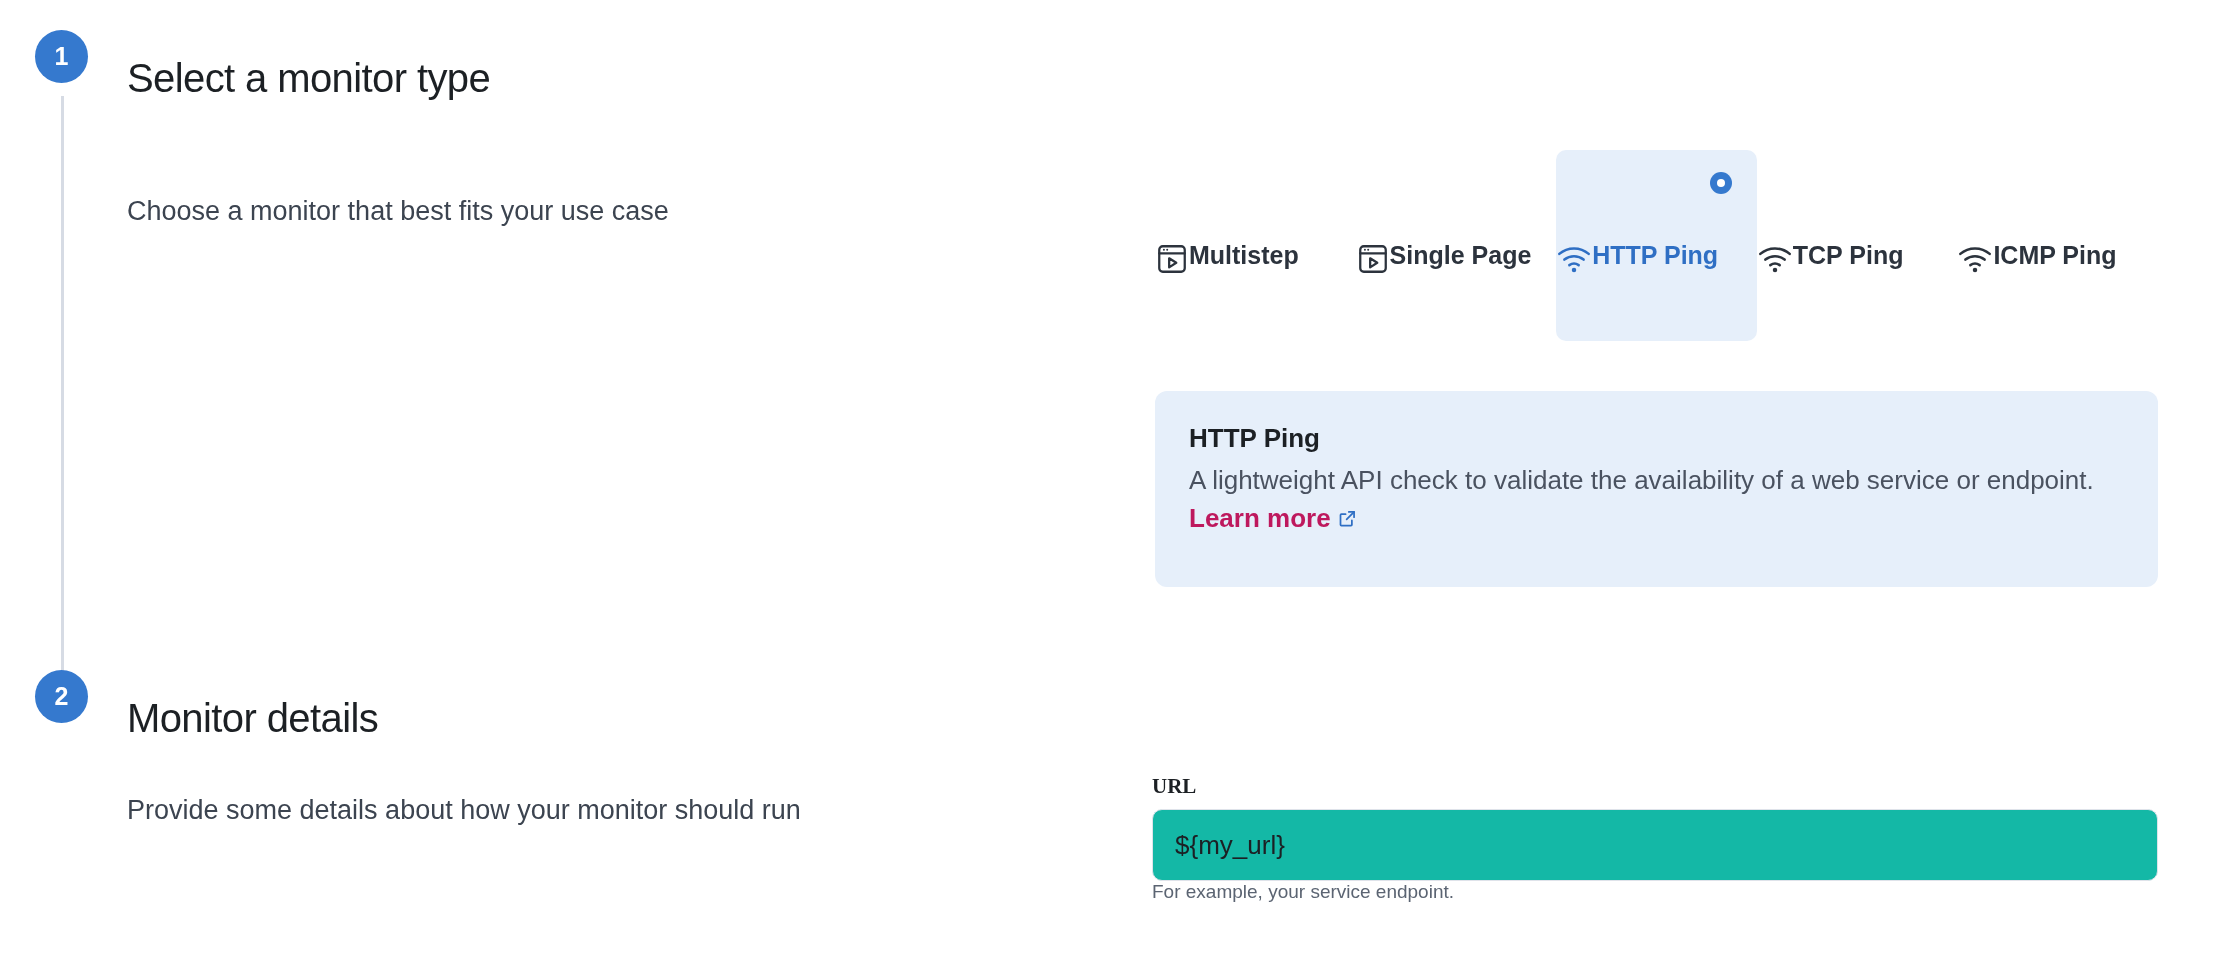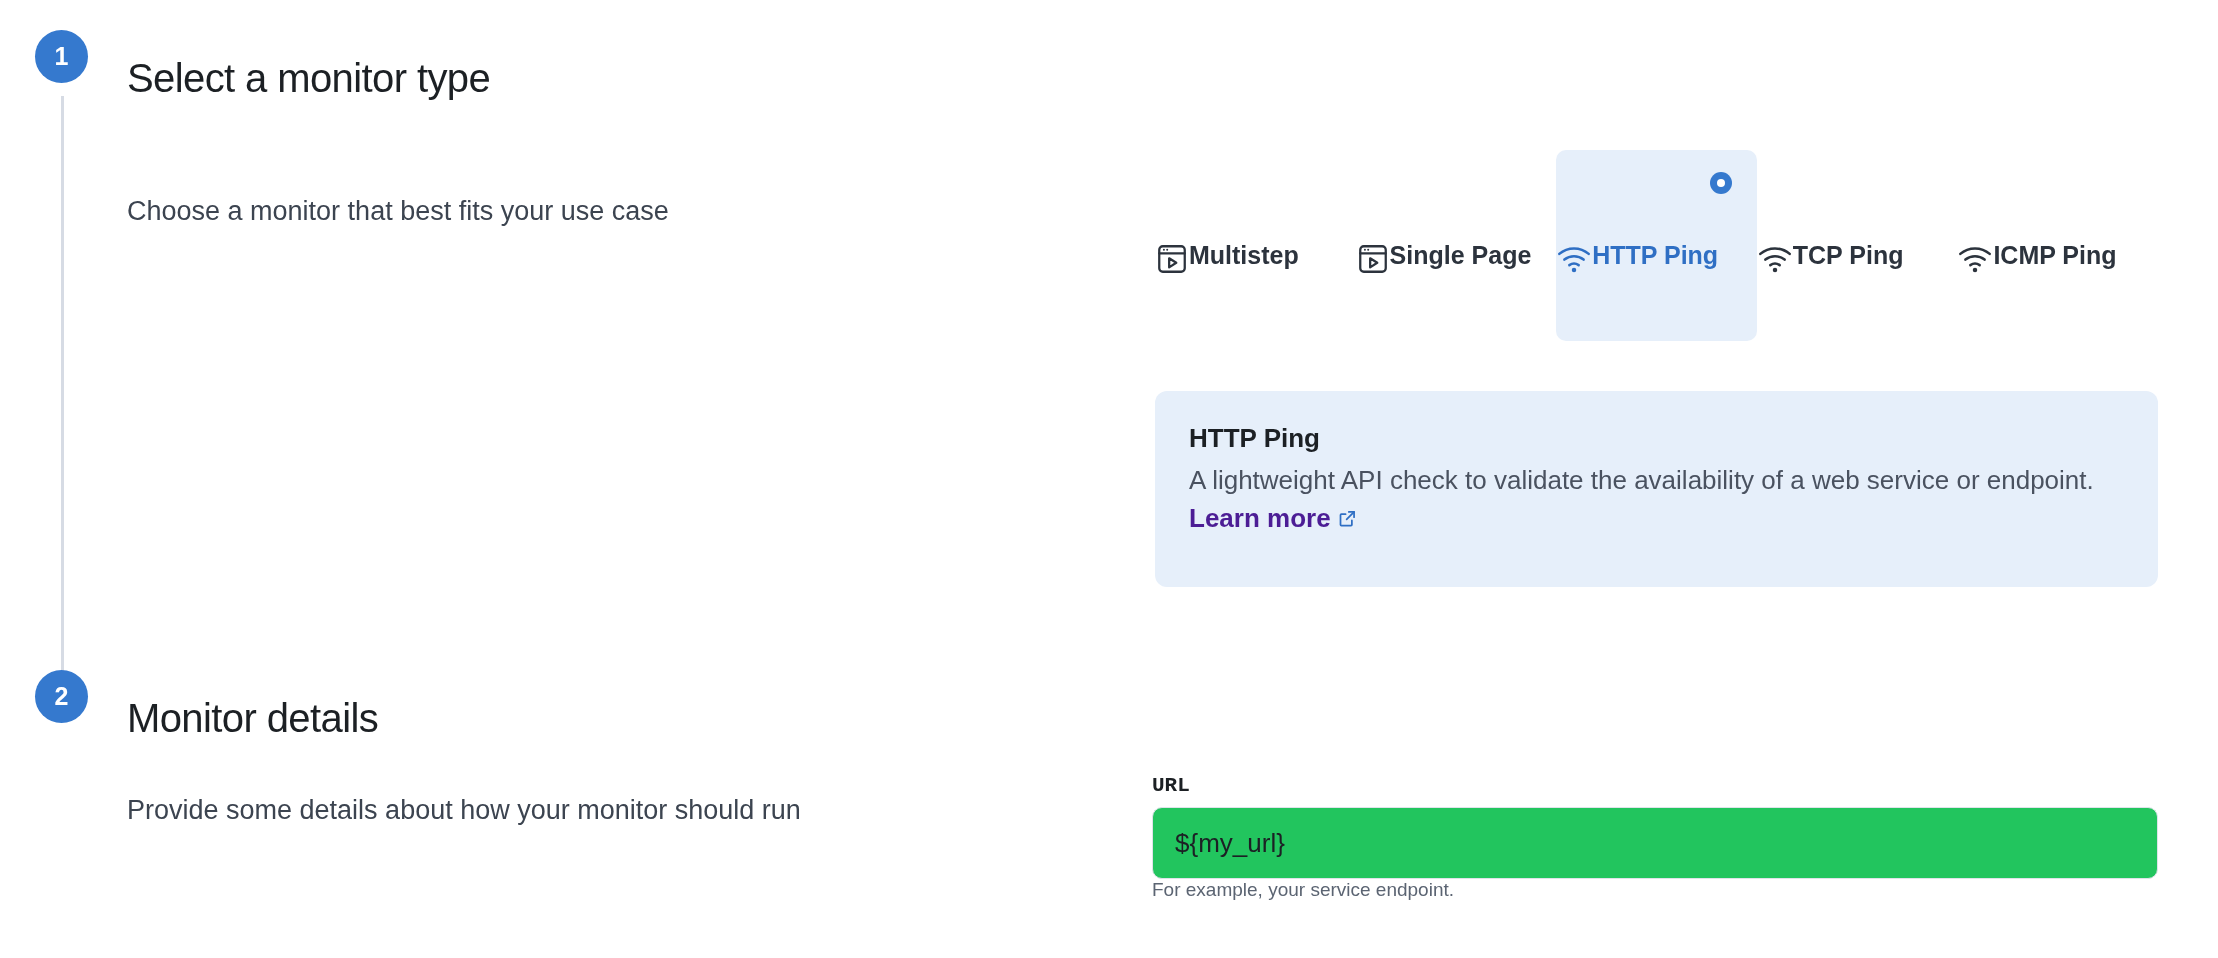--- a/index.html
+++ b/index.html
@@ -147,21 +147,21 @@
     font-family: "Liberation Sans", sans-serif;
   }
   .info-body {
     font-size: 26px;
     line-height: 1.45;
     color: #4a5260;
     margin: 0;
     font-family: "Liberation Sans", sans-serif;
   }
   .learn-more {
-    color: #4c1d95;
+    color: #be185d;
     font-weight: 700;
     text-decoration: none;
     cursor: pointer;
   }
   .ext-icon {
     display: inline-block;
     vertical-align: -2px;
     margin-left: 6px;
   }
 
@@ -170,28 +170,28 @@
     position: absolute;
     left: 1152px;
     top: 774px;
     width: 1006px;
   }
   .field-label {
     font-size: 21px;
     font-weight: 700;
     color: #1c2024;
     margin-bottom: 10px;
-    font-family: Liberation Mono, monospace;
+    font-family: Liberation Serif, serif;
   }
   .field-input {
     width: 1006px;
     height: 72px;
     border: 1px solid #dfe3ea;
     border-radius: 10px;
-    background: #22c55e;
+    background: #14b8a6;
     font-size: 26px;
     color: #1c2024;
     padding: 0 22px;
     font-family: "Liberation Sans", sans-serif;
     outline: none;
   }
   .field-help {
     font-size: 19px;
     color: #5b6472;
     font-family: "Liberation Sans", sans-serif;

